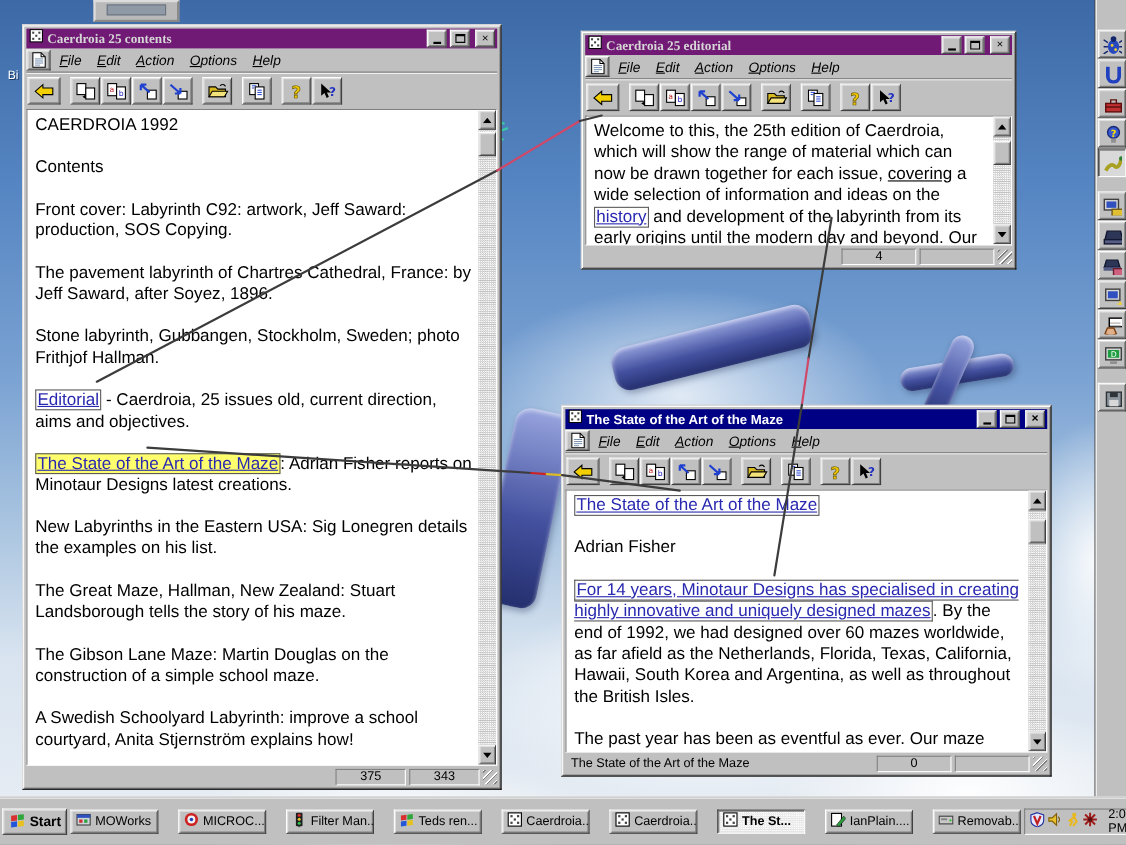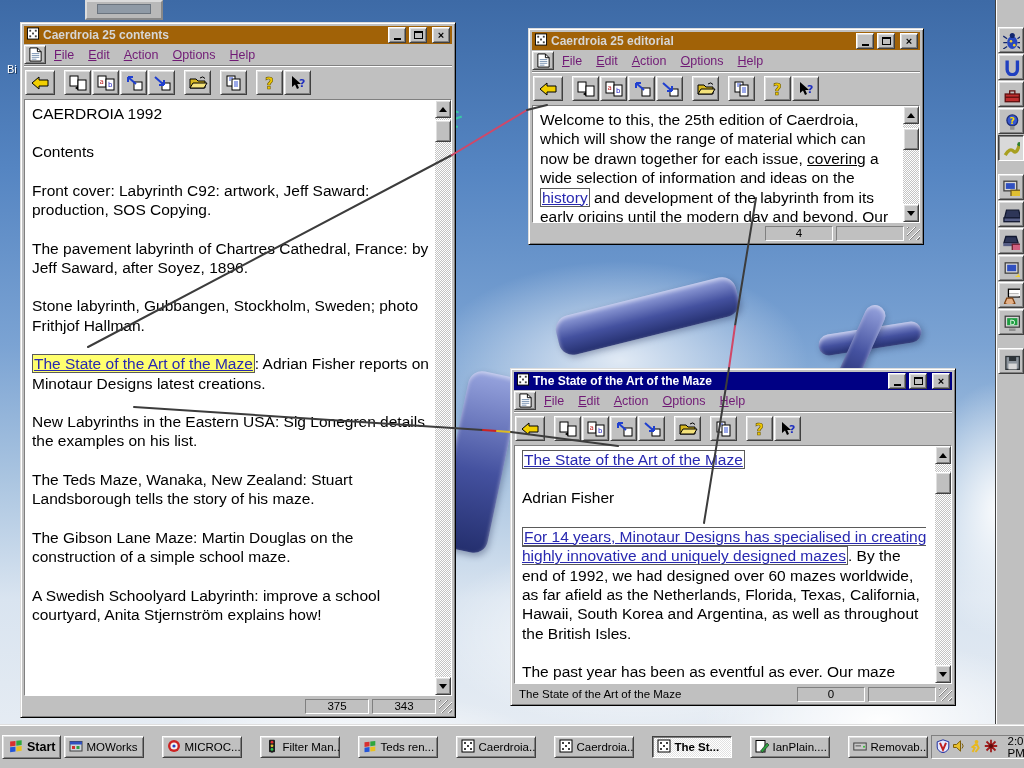--- a/index.html
+++ b/index.html
@@ -28,31 +28,31 @@
   
   .win{position:absolute;background:#c0c0c0;border:1px solid;border-color:#dcdcdc #000 #000 #dcdcdc;
     box-shadow:inset 1px 1px 0 #fff, inset -1px -1px 0 #808080;
     padding:3px;box-sizing:border-box;display:flex;flex-direction:column;}
   #win0{left:20px;top:22px;width:436px;height:696px;z-index:3;}
   #win1{left:528px;top:28px;width:396px;height:217px;z-index:4;}
   #win2{left:510px;top:368px;width:446px;height:338px;z-index:5;}
 
   .titlebar{height:18px;flex:0 0 18px;display:flex;align-items:center;gap:3px;padding:0 2px;}
   .titlebar.active{background:#000084;}
-  .titlebar.inactive{background:#a16207;}
+  .titlebar.inactive{background:#701a75;font-family:Liberation Serif, serif;}
   .ttext{flex:1;color:#fff;font-weight:bold;font-size:12px;white-space:nowrap;overflow:hidden;}
   .titlebar.inactive .ttext{color:#d6d6d6;}
   .tbtn{width:16px;height:14px;flex:0 0 16px;display:flex;align-items:center;justify-content:center;
     font-size:11px;font-weight:bold;line-height:1;color:#000;}
   .tbtn.close{margin-left:2px;}
   .glyph-min{width:7px;height:2px;background:#000;margin-top:7px;}
   .glyph-max{width:9px;height:8px;border:1px solid #000;border-top:2px solid #000;box-sizing:border-box;}
 
   .menubar{height:19px;flex:0 0 19px;display:flex;align-items:center;font-size:12.5px;padding:1px 0;}
-  .mitem{padding:1px 7px;color:#701a75;}
+  .mitem{padding:1px 7px;color:#000000;font-style:italic;}
   .mpage{width:20px;height:17px;margin:0 1px 0 0;display:flex;align-items:center;justify-content:center;}
 
   .toolbar{height:29px;flex:0 0 29px;display:flex;align-items:center;padding:2px 1px;
     border-top:1px solid #808080;box-shadow:0 1px 0 #fff inset;}
   .tbtn2{width:25px;height:23px;flex:0 0 25px;display:flex;align-items:center;justify-content:center;
     background:#c0c0c0;border:1px solid;border-color:#fff #404040 #404040 #fff;
     box-shadow:inset 1px 1px 0 #dfdfdf, inset -1px -1px 0 #808080;margin-right:1px;}
   .tbtn2.wide{width:28px;flex-basis:28px;}
   .tgap{width:8px;flex:0 0 8px;}
 
@@ -231,23 +231,24 @@
             </svg>
           </span>
         </div>
       <div class="docarea">
         <div class="doccontent">
             <p><span>CAERDROIA 1992</span></p>
             <p><span>Contents</span></p>
             <p><span>Front cover: Labyrinth C92: artwork, Jeff Saward: production, SOS Copying.</span></p>
             <p><span>The pavement labyrinth of Chartres Cathedral, France: by Jeff Saward, after Soyez, 1896.</span></p>
             <p><span>Stone labyrinth, Gubbangen, Stockholm, Sweden; photo Frithjof Hallman.</span></p>
+            <p><span class="lnk">Editorial</span><span> - Caerdroia, 25 issues old, current direction, aims and objectives.</span></p>
             <p><span class="lnk hl">The State of the Art of the Maze</span><span>: Adrian Fisher reports on Minotaur Designs latest creations.</span></p>
             <p><span>New Labyrinths in the Eastern USA: Sig Lonegren details the examples on his list.</span></p>
-            <p><span>The Teds Maze, Wanaka, New Zealand: Stuart Landsborough tells the story of his maze.</span></p>
+            <p><span>The Great Maze, Hallman, New Zealand: Stuart Landsborough tells the story of his maze.</span></p>
             <p><span>The Gibson Lane Maze: Martin Douglas on the construction of a simple school maze.</span></p>
             <p><span>A Swedish Schoolyard Labyrinth: improve a school courtyard, Anita Stjernström explains how!</span></p>
           </div>
         <div class="vscroll">
           <div class="sbtn">
             <svg width="8" height="5" viewBox="0 0 8 5">
                 <path d="M4 0 L8 5 H0 Z" fill="#000"></path>
               </svg>
           </div>
           <div class="strack">

